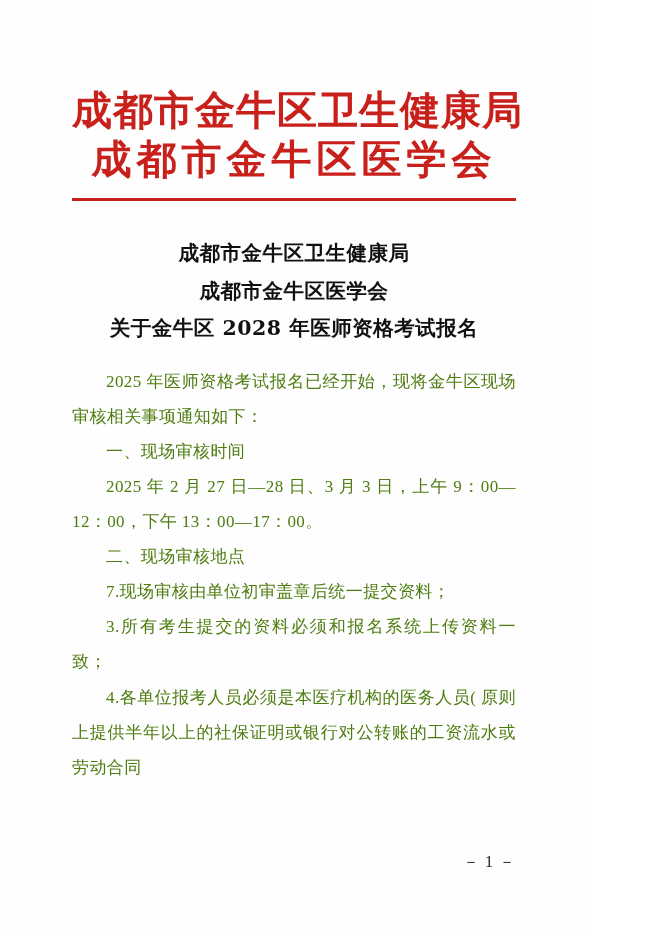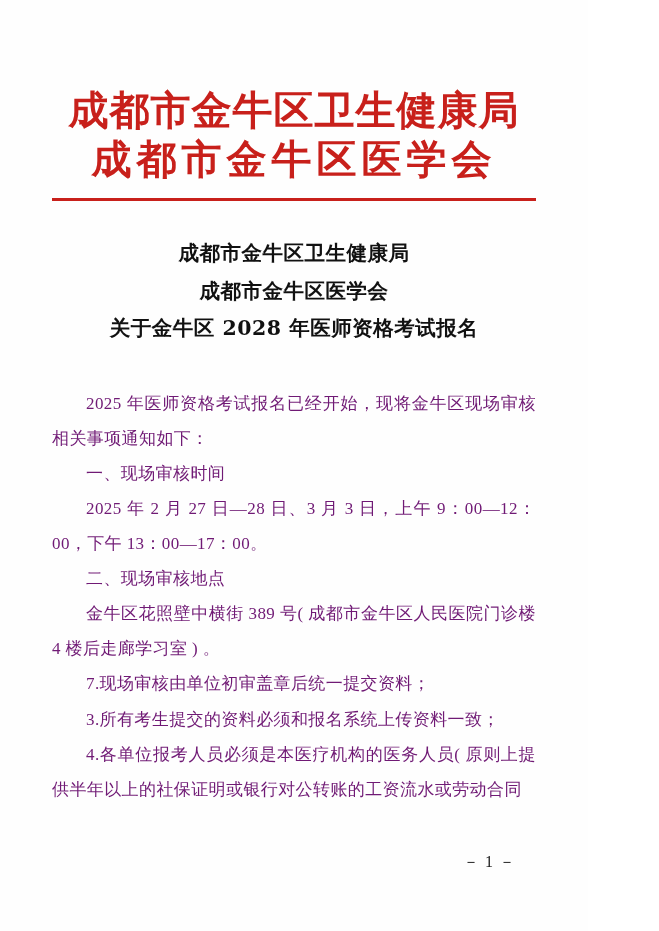--- a/index.html
+++ b/index.html
@@ -11,21 +11,21 @@
     height: 931px;
     background: #ffffff;
     font-family: "Liberation Serif", "DejaVu Serif", serif;
     overflow: hidden;
   }
   .page {
     position: relative;
     width: 588px;
     height: 931px;
     box-sizing: border-box;
-    padding: 0 52px;
+    padding: 0 72px;
     background: #fefefe;
   }
 
   
   .letterhead {
     padding-top: 86px;
     text-align: center;
   }
   .letterhead-line {
     color: #c8201b;
@@ -53,24 +53,24 @@
     color: #111111;
     font-family: "DejaVu Serif", "Liberation Serif", serif;
     font-weight: bold;
     font-size: 20.5px;
     line-height: 1.85;
     letter-spacing: 0.5px;
   }
 
   
   .body-block {
-    margin-top: 38px;
+    margin-top: 16px;
     font-size: 17px;
     line-height: 2.06;
-    color: #701a75;
+    color: #4d7c0f;
     letter-spacing: 0.4px;
   }
   .para {
     margin: 0;
     text-indent: 2em;
     text-align: justify;
   }
   .heading {
     margin: 0;
     text-indent: 2em;
@@ -103,21 +103,20 @@
     <div>成都市金牛区卫生健康局</div>
     <div>成都市金牛区医学会</div>
     <div>关于金牛区 2028 年医师资格考试报名</div>
   </div>
 
   <div class="body-block">
     <p class="para">2025 年医师资格考试报名已经开始，现将金牛区现场审核相关事项通知如下：</p>
     <p class="heading">一、现场审核时间</p>
     <p class="para">2025 年 2 月 27 日—28 日、3 月 3 日，上午 9：00—12：00，下午 13：00—17：00。</p>
     <p class="heading">二、现场审核地点</p>
-    <p class="para">金牛区花照壁中横街 389 号( 成都市金牛区人民医院门诊楼 4 楼后走廊学习室 ) 。</p>
     <p class="para">7.现场审核由单位初审盖章后统一提交资料；</p>
     <p class="para">3.所有考生提交的资料必须和报名系统上传资料一致；</p>
     <p class="para">4.各单位报考人员必须是本医疗机构的医务人员( 原则上提供半年以上的社保证明或银行对公转账的工资流水或劳动合同</p>
   </div>
 
   <div class="page-number">－ 1 －</div>
 
 </div>
 
 </body></html>

